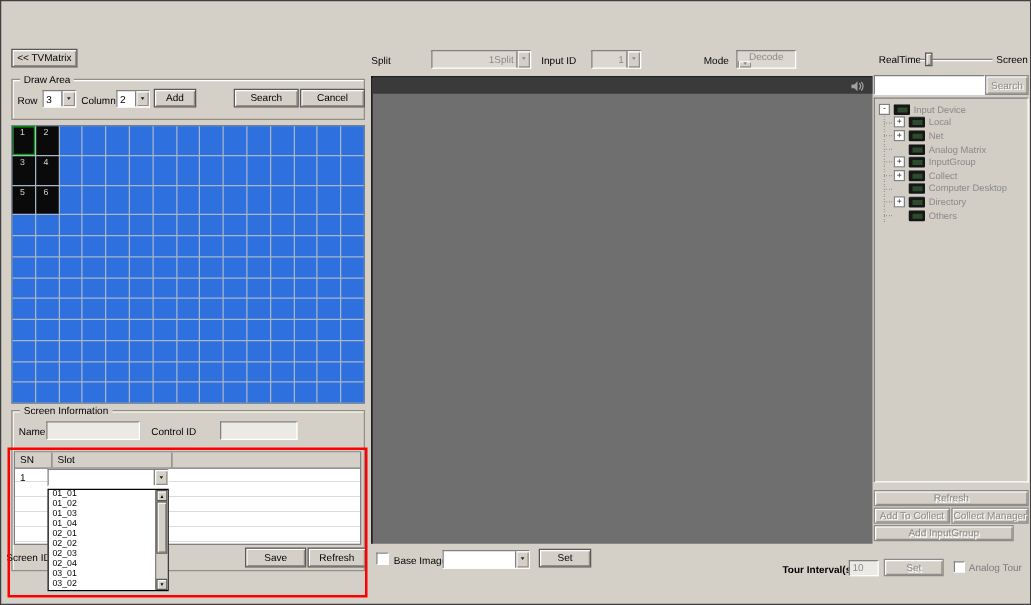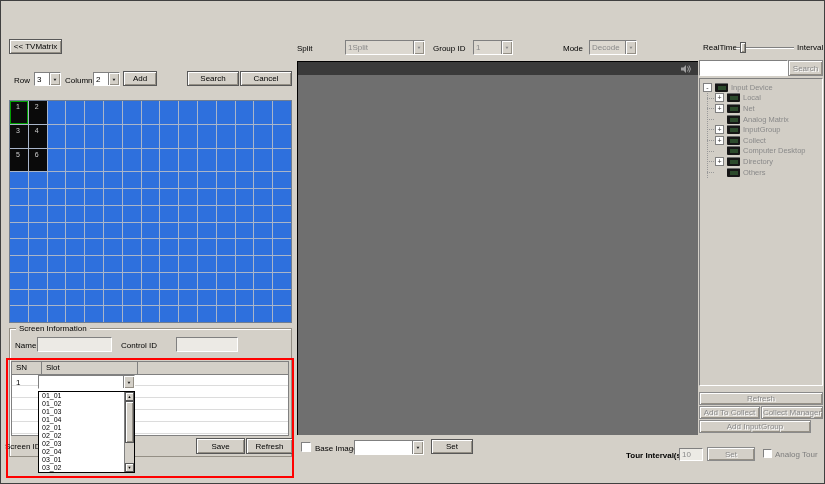--- a/index.html
+++ b/index.html
@@ -22,21 +22,21 @@
   .input{position:absolute;border:1px solid;border-color:#808080 #fff #fff #808080;
     background:#eceae5;font-size:8px;padding:0 2px;font-family:"Liberation Sans",sans-serif;color:#444;}
   .groupbox{position:absolute;border:1px solid #948f85;box-shadow:1px 1px 0 #fff inset;}
   .gb-label{position:absolute;top:-5px;left:6px;background:#d4d0c8;padding:0 3px;font-size:8px;line-height:9px;}
   .combo{position:absolute;border:1px solid;border-color:#808080 #fff #fff #808080;
     background:#fff;display:flex;align-items:center;font-size:8px;}
   .combo .val{flex:1;padding:0 2px;overflow:hidden;white-space:nowrap;}
   .combo .drop{width:11px;align-self:stretch;background:#d4d0c8;border-left:1px solid #808080;
     box-shadow:inset 1px 1px 0 #fff,inset -1px -1px 0 #948f85;display:flex;align-items:center;justify-content:center;}
   .combo .drop::after{content:'▼';font-size:5px;line-height:1;color:#222;transform:scaleY(.8);}
-  .combo.dis{background:#dcd8d0;}
+  .combo.dis{background:#dcd8d0;text-align:right;}
   .combo.dis .val{color:#8a8a8a;}
   .combo.dis .drop::after{color:#8a8a8a;}
   .checkbox{position:absolute;width:10px;height:10px;background:#fff;
     border:1px solid;border-color:#808080 #fff #fff #808080;}
   .lbl{position:absolute;font-size:8px;white-space:nowrap;}
   .lbl.dis{color:#7d7d7d;}
   
   #draw-grid{position:absolute;left:8px;top:99px;width:283px;height:223px;
     display:grid;gap:1px;border:1px solid #6f7d91;}
   .gcell{font-size:7px;color:#cfcfcf;padding:2px 0 0 6px;}
@@ -87,20 +87,23 @@
     z-index:50;pointer-events:none;}
 </style>
 </head>
 <body>
 
 <div id="window">
 
 
   <div class="btn" style="left:8px;top:38px;width:53px;height:15px;">&lt;&lt; TVMatrix</div>
 
+  <div class="groupbox" style="left:8px;top:62px;width:283px;height:33px;">
+    <span class="gb-label">Draw Area</span>
+  </div>
   <span class="lbl" style="left:13px;top:75px;">Row</span>
   <div class="combo" style="left:33px;top:71px;width:27px;height:14px;">
     <span class="val">3</span>
     <span class="drop"></span>
   </div>
   <span class="lbl" style="left:64px;top:75px;">Column</span>
   <div class="combo" style="left:92px;top:71px;width:27px;height:14px;">
     <span class="val">2</span>
     <span class="drop"></span>
   </div>
@@ -336,27 +339,27 @@
   <div class="btn" style="left:195px;top:437px;width:49px;height:16px;">Save</div>
   <div class="btn" style="left:245px;top:437px;width:47px;height:16px;">Refresh</div>
 
   <div class="redrect"></div>
 
   <span class="lbl" style="left:296px;top:43px;">Split</span>
   <div class="combo dis" style="left:344px;top:39px;width:80px;height:15px;">
     <span class="val">1Split</span>
     <span class="drop"></span>
   </div>
-  <span class="lbl" style="left:432px;top:43px;">Group ID</span>
+  <span class="lbl" style="left:432px;top:43px;">Input ID</span>
   <div class="combo dis" style="left:472px;top:39px;width:40px;height:15px;">
     <span class="val">1</span>
     <span class="drop"></span>
   </div>
   <span class="lbl" style="left:562px;top:43px;">Mode</span>
-  <div class="combo dis" style="left:588px;top:39px;width:48px;height:15px;">
+  <div class="combo dis" style="left:588px;top:39px;width:48px;height:15px;flex-direction:column;">
     <span class="val">Decode</span>
     <span class="drop"></span>
   </div>
 
   <div class="video">
     <div class="video-top">
       <svg class="spk" width="11" height="8" viewBox="0 0 11 8">
         <polygon points="0,2.5 2.5,2.5 5,0 5,8 2.5,5.5 0,5.5" fill="#a0a0a0"></polygon>
         <path d="M6.5 1.5 Q8.5 4 6.5 6.5" stroke="#a0a0a0" stroke-width="1" fill="none"></path>
         <path d="M8 0.5 Q10.8 4 8 7.5" stroke="#a0a0a0" stroke-width="1" fill="none"></path>
@@ -368,21 +371,21 @@
   <span class="lbl" style="left:314px;top:443px;">Base Image</span>
   <div class="combo" style="left:353px;top:439px;width:70px;height:15px;">
     <span class="val"></span>
     <span class="drop"></span>
   </div>
   <div class="btn" style="left:430px;top:438px;width:42px;height:15px;">Set</div>
 
   <span class="lbl" style="left:702px;top:42px;">RealTime</span>
   <div class="slider-track"></div>
   <div class="slider-thumb"></div>
-  <span class="lbl" style="left:796px;top:42px;">Interval</span>
+  <span class="lbl" style="left:796px;top:42px;">Screen</span>
 
   <input class="input" style="left: 698px; top: 59px; width: 89px; height: 16px; background: rgb(255, 255, 255);" value="">
   <div class="btn dis" style="left:787px;top:59px;width:35px;height:16px;">Search</div>
 
   <div class="tree">
       <div class="trow">
         <span class="ebox">-</span>
         <span class="mon">
           <span class="mscr"></span>
         </span>

